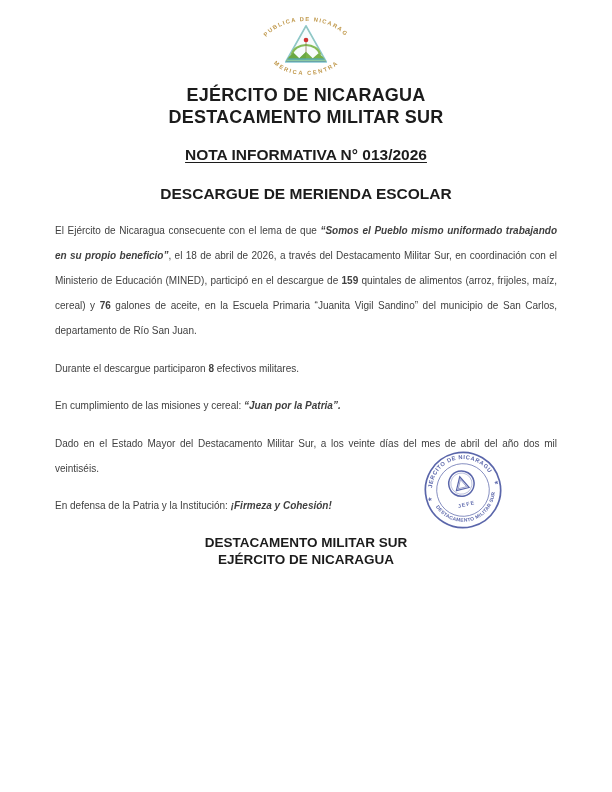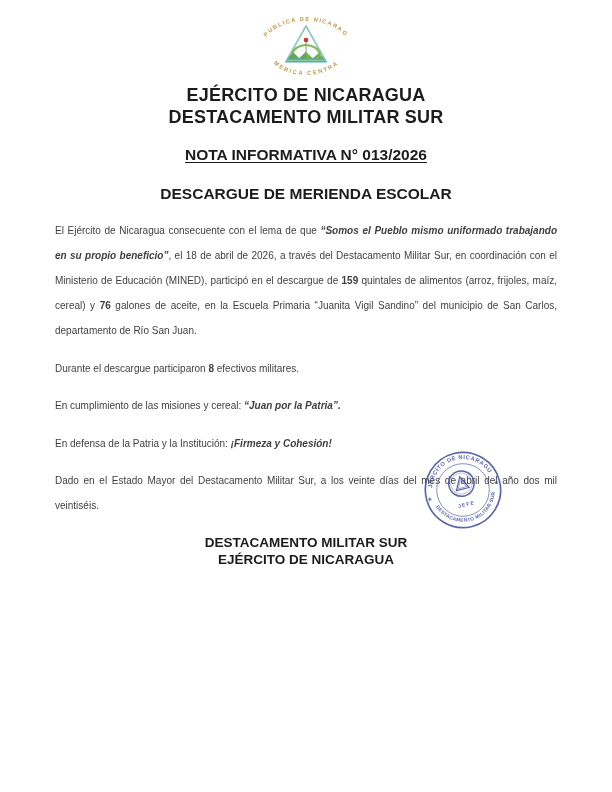--- a/index.html
+++ b/index.html
@@ -101,22 +101,22 @@
   </div>
 
   <div class="nota-heading">NOTA INFORMATIVA N° 013/2026</div>
 
   <div class="subject-heading">DESCARGUE DE MERIENDA ESCOLAR</div>
 
   <div class="doc-body">
       <p class="para"><span>El Ejército de Nicaragua consecuente con el lema de que </span><span class="b i">“Somos el Pueblo mismo uniformado trabajando en su propio beneficio”</span><span>, el 18 de abril de 2026, a través del Destacamento Militar Sur, en coordinación con el Ministerio de Educación (MINED), participó en el descargue de </span><span class="b">159</span><span> quintales de alimentos (arroz, frijoles, maíz, cereal) y </span><span class="b">76</span><span> galones de aceite, en la Escuela Primaria “Juanita Vigil Sandino” del municipio de San Carlos, departamento de Río San Juan.</span></p>
       <p class="para"><span>Durante el descargue participaron </span><span class="b">8</span><span> efectivos militares.</span></p>
       <p class="para"><span>En cumplimiento de las misiones y cereal: </span><span class="b i">“Juan por la Patria”.</span></p>
+      <p class="para"><span>Dado en el Estado Mayor del Destacamento Militar Sur, a los veinte días del mes de abril del año dos mil veintiséis.</span></p>
       <p class="para"><span>En defensa de la Patria y la Institución: </span><span class="b i">¡Firmeza y Cohesión!</span></p>
-      <p class="para"><span>Dado en el Estado Mayor del Destacamento Militar Sur, a los veinte días del mes de abril del año dos mil veintiséis.</span></p>
     </div>
 
   <div class="signature-block">
     <div>DESTACAMENTO MILITAR SUR</div>
     <div>EJÉRCITO DE NICARAGUA</div>
   </div>
 
   <svg class="seal" width="94" height="94" viewBox="0 0 100 100" aria-hidden="true">
     <defs>
       <path id="seal-top" d="M 19,38.7 A 33,33 0 0 1 81,38.7" fill="none"></path>

